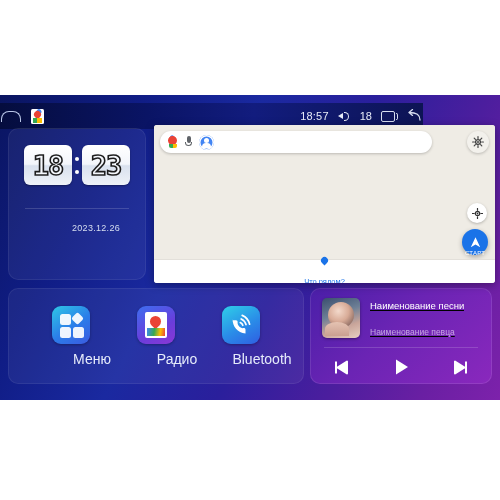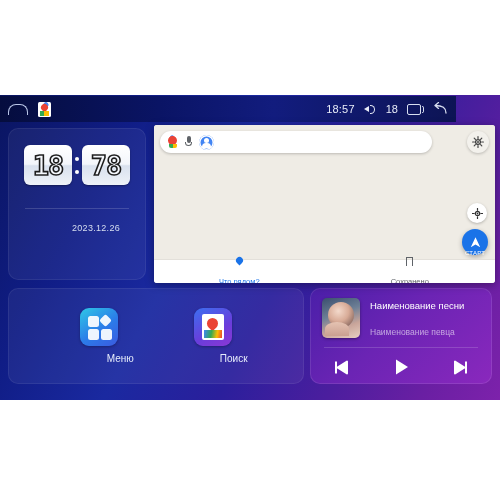--- a/index.html
+++ b/index.html
@@ -18,25 +18,25 @@
     top: 95px;
     width: 500px;
     height: 305px;
     background: linear-gradient(118deg, #0a1560 0%, #101d86 22%, #1a29a0 40%, #2a1f9c 57%, #4c1e9e 74%, #6a1fa3 88%, #7d22ab 100%);
     overflow: hidden;
   }
 
   
   #statusbar {
     position: absolute;
-    left: 0; top: 1px;
-    width: 456px; height: 26px;
-    display: flex;
-    align-items: center;
-    padding: 0 8px;
+    left: 0; top: 8px;
+    width: 423px; height: 26px;
+    display: flex;
+    align-items: center;
+    padding: 0 1px;
     box-sizing: border-box;
     background: linear-gradient(90deg, #050d3e 0%, #0a1465 35%, #121c7e 60%, #0d1454 100%);
   }
   .sb-left { display: flex; align-items: center; gap: 10px; }
   .sb-right { display: flex; align-items: center; gap: 9px; margin-left: auto; }
 
   .home-glyph {
     width: 20px; height: 11px;
     border: 1.4px solid #b9c6e8;
     border-bottom: none;
@@ -188,21 +188,21 @@
   }
   .app-icon {
     width: 38px; height: 38px;
     border-radius: 9px;
     position: relative;
     overflow: hidden;
     box-shadow: 0 1px 3px rgba(0,0,0,.3);
   }
   .app-label {
     color: #e6ecfb;
-    font-size: 10px;
+    font-size: 14px;
     white-space: nowrap;
     padding-left: 42px;
   }
 
   
   .ic-menu { background: linear-gradient(145deg, #2ec8e6 0%, #2b7ce9 55%, #3b5ae0 100%); }
   .ic-menu .sq {
     position: absolute;
     width: 11px; height: 11px;
     border-radius: 2.5px;
@@ -317,21 +317,21 @@
     border-radius: 50%;
     background: radial-gradient(circle at 40% 35%, #f3d9cb 0%, #d8ab97 45%, #8d6c63 80%);
   }
   .album-art::after {
     content: "";
     position: absolute; left: 3px; bottom: 2px;
     width: 24px; height: 14px;
     border-radius: 50% 50% 0 0;
     background: linear-gradient(180deg, #e5c3b2 0%, #caa091 100%);
   }
-  .mw-meta { min-width: 0; }
+  .mw-meta { min-width: 0; text-decoration: underline; }
   .mw-title {
     color: #ffffff;
     font-size: 9.5px;
     white-space: nowrap;
     overflow: hidden;
     text-overflow: ellipsis;
   }
   .mw-artist {
     color: rgba(255,255,255,0.58);
     font-size: 8.5px;
@@ -565,21 +565,21 @@
   <div class="panel" id="clock-widget">
     <div class="flip-clock">
       <div class="digit-card">
         <span>18</span>
       </div>
       <div class="colon">
           <i></i>
           <i></i>
         </div>
       <div class="digit-card">
-        <span>78</span>
+        <span>23</span>
       </div>
     </div>
     <div class="clock-divider"></div>
     <div class="clock-date">2023.12.26</div>
   </div>
 
   <div class="panel" id="app-dock">
 
     <div class="app">
       <div class="app-icon ic-menu">
@@ -588,24 +588,35 @@
           <i class="sq s3"></i>
           <i class="dia"></i>
       </div>
       <span class="app-label">Меню</span>
     </div>
 
     <div class="app">
       <div class="app-icon ic-maps">
         <i class="card"></i>
       </div>
-      <span class="app-label">Поиск</span>
-    </div>
-
-
+      <span class="app-label">Радио</span>
+    </div>
+
+
+    <div class="app">
+      <div class="app-icon ic-bt">
+        <svg width="26" height="26" viewBox="0 0 26 26" fill="none">
+          <path d="M4.5 6.5 C4.5 15 9.5 20.5 17.5 21.5 L17.5 17.8 C17.5 16.6 16.6 15.9 15.4 16.1 C12.5 16.6 9.1 13.3 9.6 10.3 C9.8 9.1 9.1 8.2 7.9 8.2 L4.5 8.2 Z" fill="#ffffff"></path>
+          <path d="M14.2 3.4 C17.6 4.8 20.6 8.2 21.6 12.2" stroke="#ffffff" stroke-width="1.7" stroke-linecap="round"></path>
+          <path d="M13.2 7.0 C15.4 8.0 17.3 10.1 18.0 12.6" stroke="#ffffff" stroke-width="1.7" stroke-linecap="round"></path>
+          <path d="M12.3 10.6 C13.5 11.2 14.4 12.2 14.8 13.3" stroke="#ffffff" stroke-width="1.7" stroke-linecap="round"></path>
+        </svg>
+      </div>
+      <span class="app-label">Bluetooth</span>
+    </div>
 
 
   </div>
 
   <div class="panel" id="music-widget">
     <div class="mw-top">
       <div class="album-art"></div>
       <div class="mw-meta">
         <div class="mw-title">Наименование песни</div>
         <div class="mw-artist">Наименование певца</div>
@@ -667,21 +678,17 @@
 
     <div class="google-wm">
       <b class="g-b">G</b><b class="g-r">o</b><b class="g-y">o</b><b class="g-b">g</b><b class="g-g">l</b><b class="g-r">e</b>
     </div>
 
     <div class="maps-bottomnav">
       <div class="bn-item active">
         <span class="bn-pin"></span>
         <span class="bn-label">Что рядом?</span>
       </div>
-      <div class="bn-item inactive">
-        <span class="bn-bookmark"></span>
-        <span class="bn-label">Сохранено</span>
-      </div>
     </div>
 
   </div>
 
 </div>
 
 </body></html>

